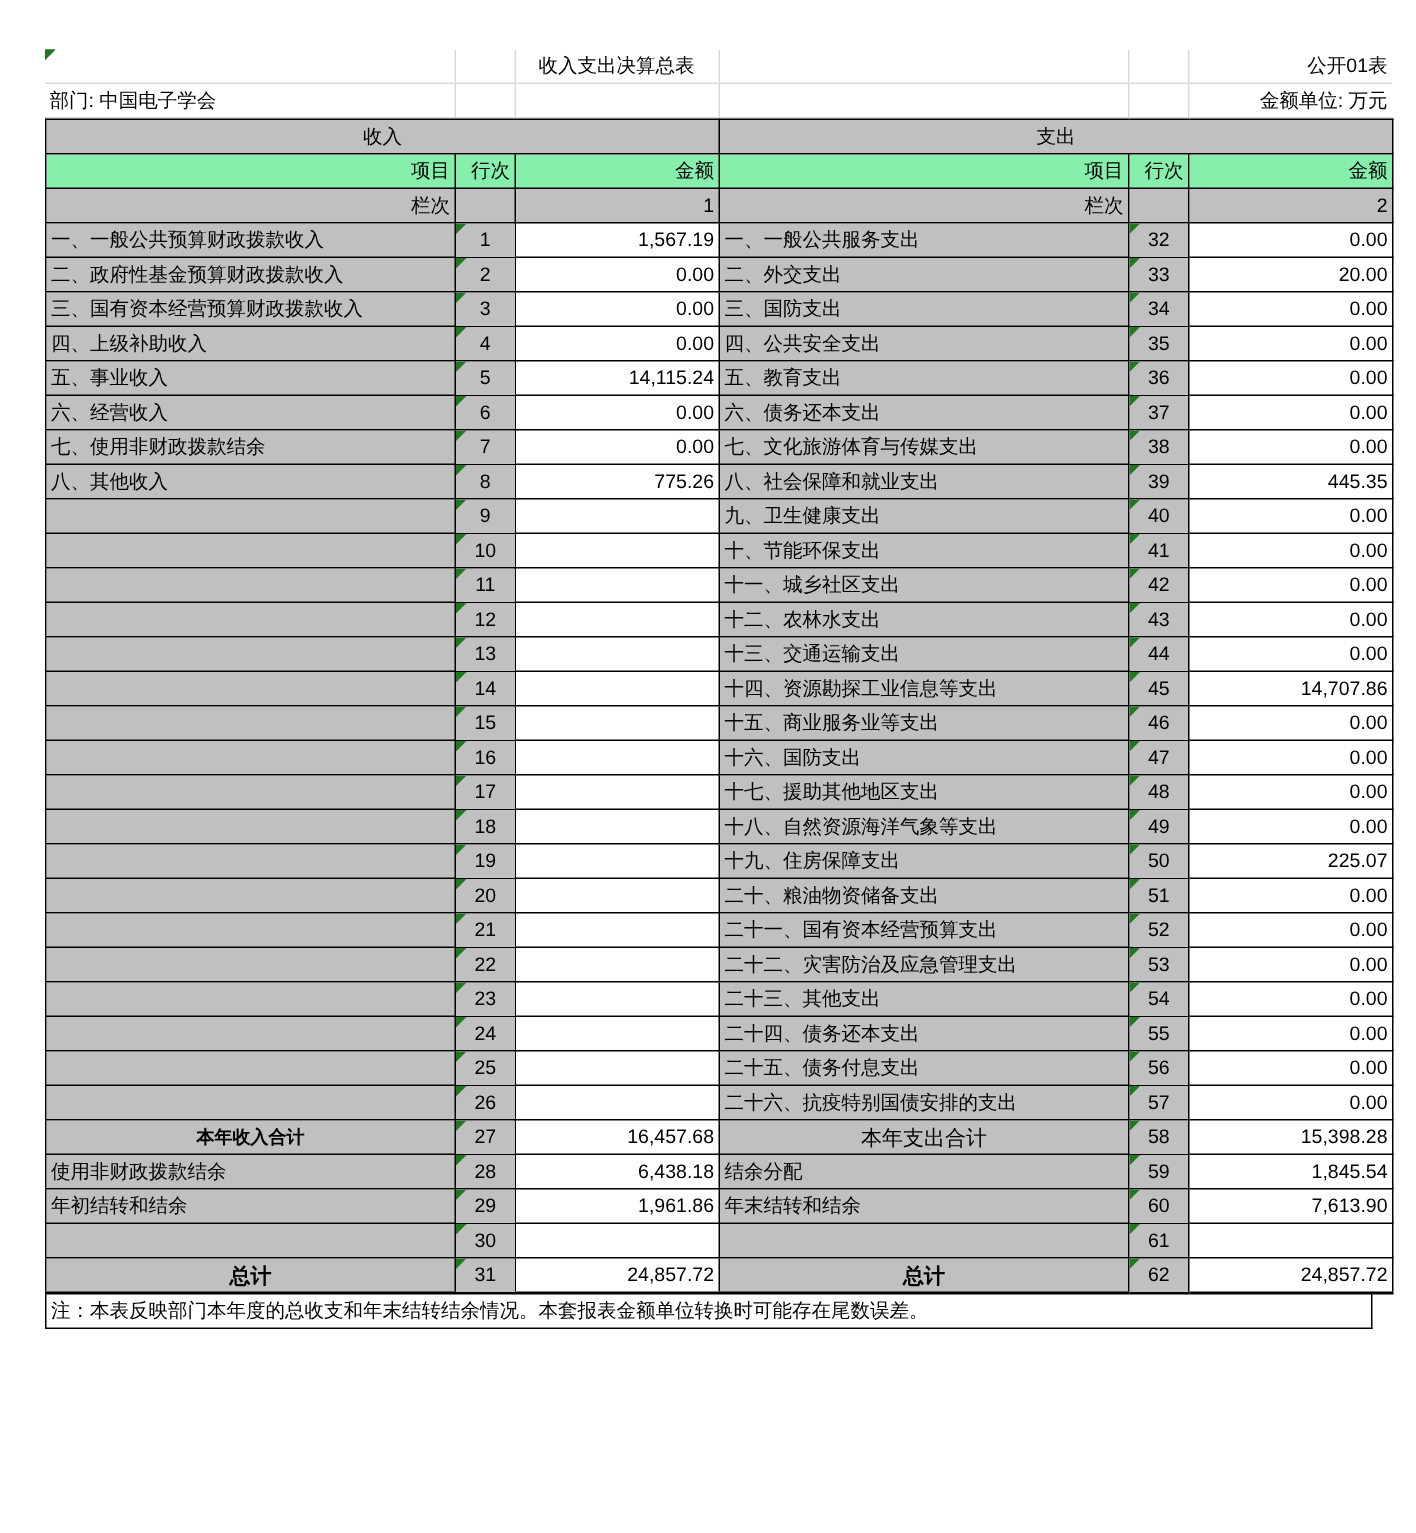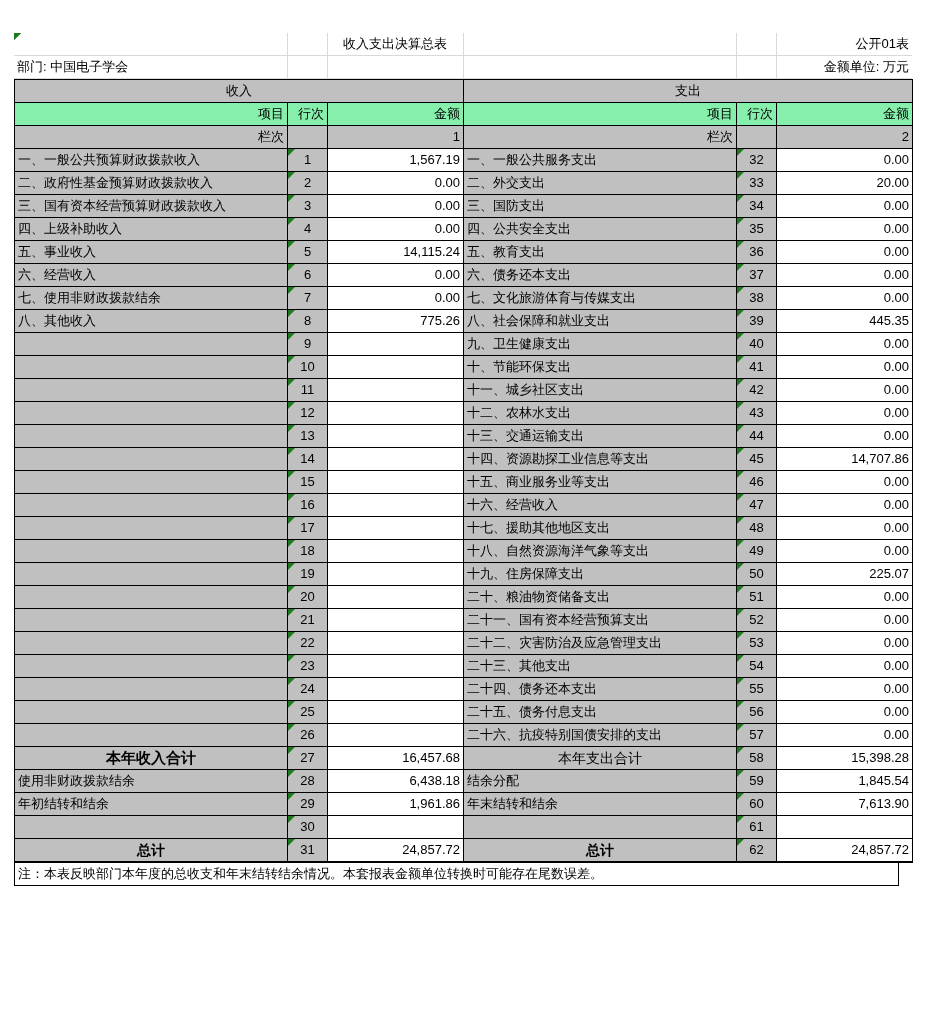--- a/index.html
+++ b/index.html
@@ -6,21 +6,21 @@
   body{
     width:944px; height:1022px;
     background:#ffffff;
     font-family:"Liberation Sans","DejaVu Sans",sans-serif;
     font-size:13px;
     color:#000000;
     overflow:hidden;
   }
   .sheet{
     position:absolute;
-    left:14px; top:33px;
+    left:30px; top:33px;
     width:884px;
   }
   table.grid{
     border-collapse:collapse;
     table-layout:fixed;
     width:884px;
   }
   table.grid td{
     padding:0 3px;
     height:22px;
@@ -288,21 +288,21 @@
           <td class="rowno tri">15</td>
           <td class="amt"></td>
           <td class="itm">十五、商业服务业等支出</td>
           <td class="rowno tri">46</td>
           <td class="amt">0.00</td>
         </tr>
         <tr>
           <td class="itm"></td>
           <td class="rowno tri">16</td>
           <td class="amt"></td>
-          <td class="itm">十六、经营收入</td>
+          <td class="itm">十六、国防支出</td>
           <td class="rowno tri">47</td>
           <td class="amt">0.00</td>
         </tr>
         <tr>
           <td class="itm"></td>
           <td class="rowno tri">17</td>
           <td class="amt"></td>
           <td class="itm">十七、援助其他地区支出</td>
           <td class="rowno tri">48</td>
           <td class="amt">0.00</td>
@@ -373,21 +373,21 @@
         </tr>
         <tr>
           <td class="itm"></td>
           <td class="rowno tri">26</td>
           <td class="amt"></td>
           <td class="itm">二十六、抗疫特别国债安排的支出</td>
           <td class="rowno tri">57</td>
           <td class="amt">0.00</td>
         </tr>
         <tr>
-          <td class="itm" style="font-weight: bold; text-align: center; font-size: 15px;">本年收入合计</td>
+          <td class="itm" style="font-weight: bold; text-align: center; font-size: 12px;">本年收入合计</td>
           <td class="rowno tri">27</td>
           <td class="amt">16,457.68</td>
           <td class="itm" style="font-weight: normal; text-align: center; font-size: 14px;">本年支出合计</td>
           <td class="rowno tri">58</td>
           <td class="amt">15,398.28</td>
         </tr>
         <tr>
           <td class="itm">使用非财政拨款结余</td>
           <td class="rowno tri">28</td>
           <td class="amt">6,438.18</td>

